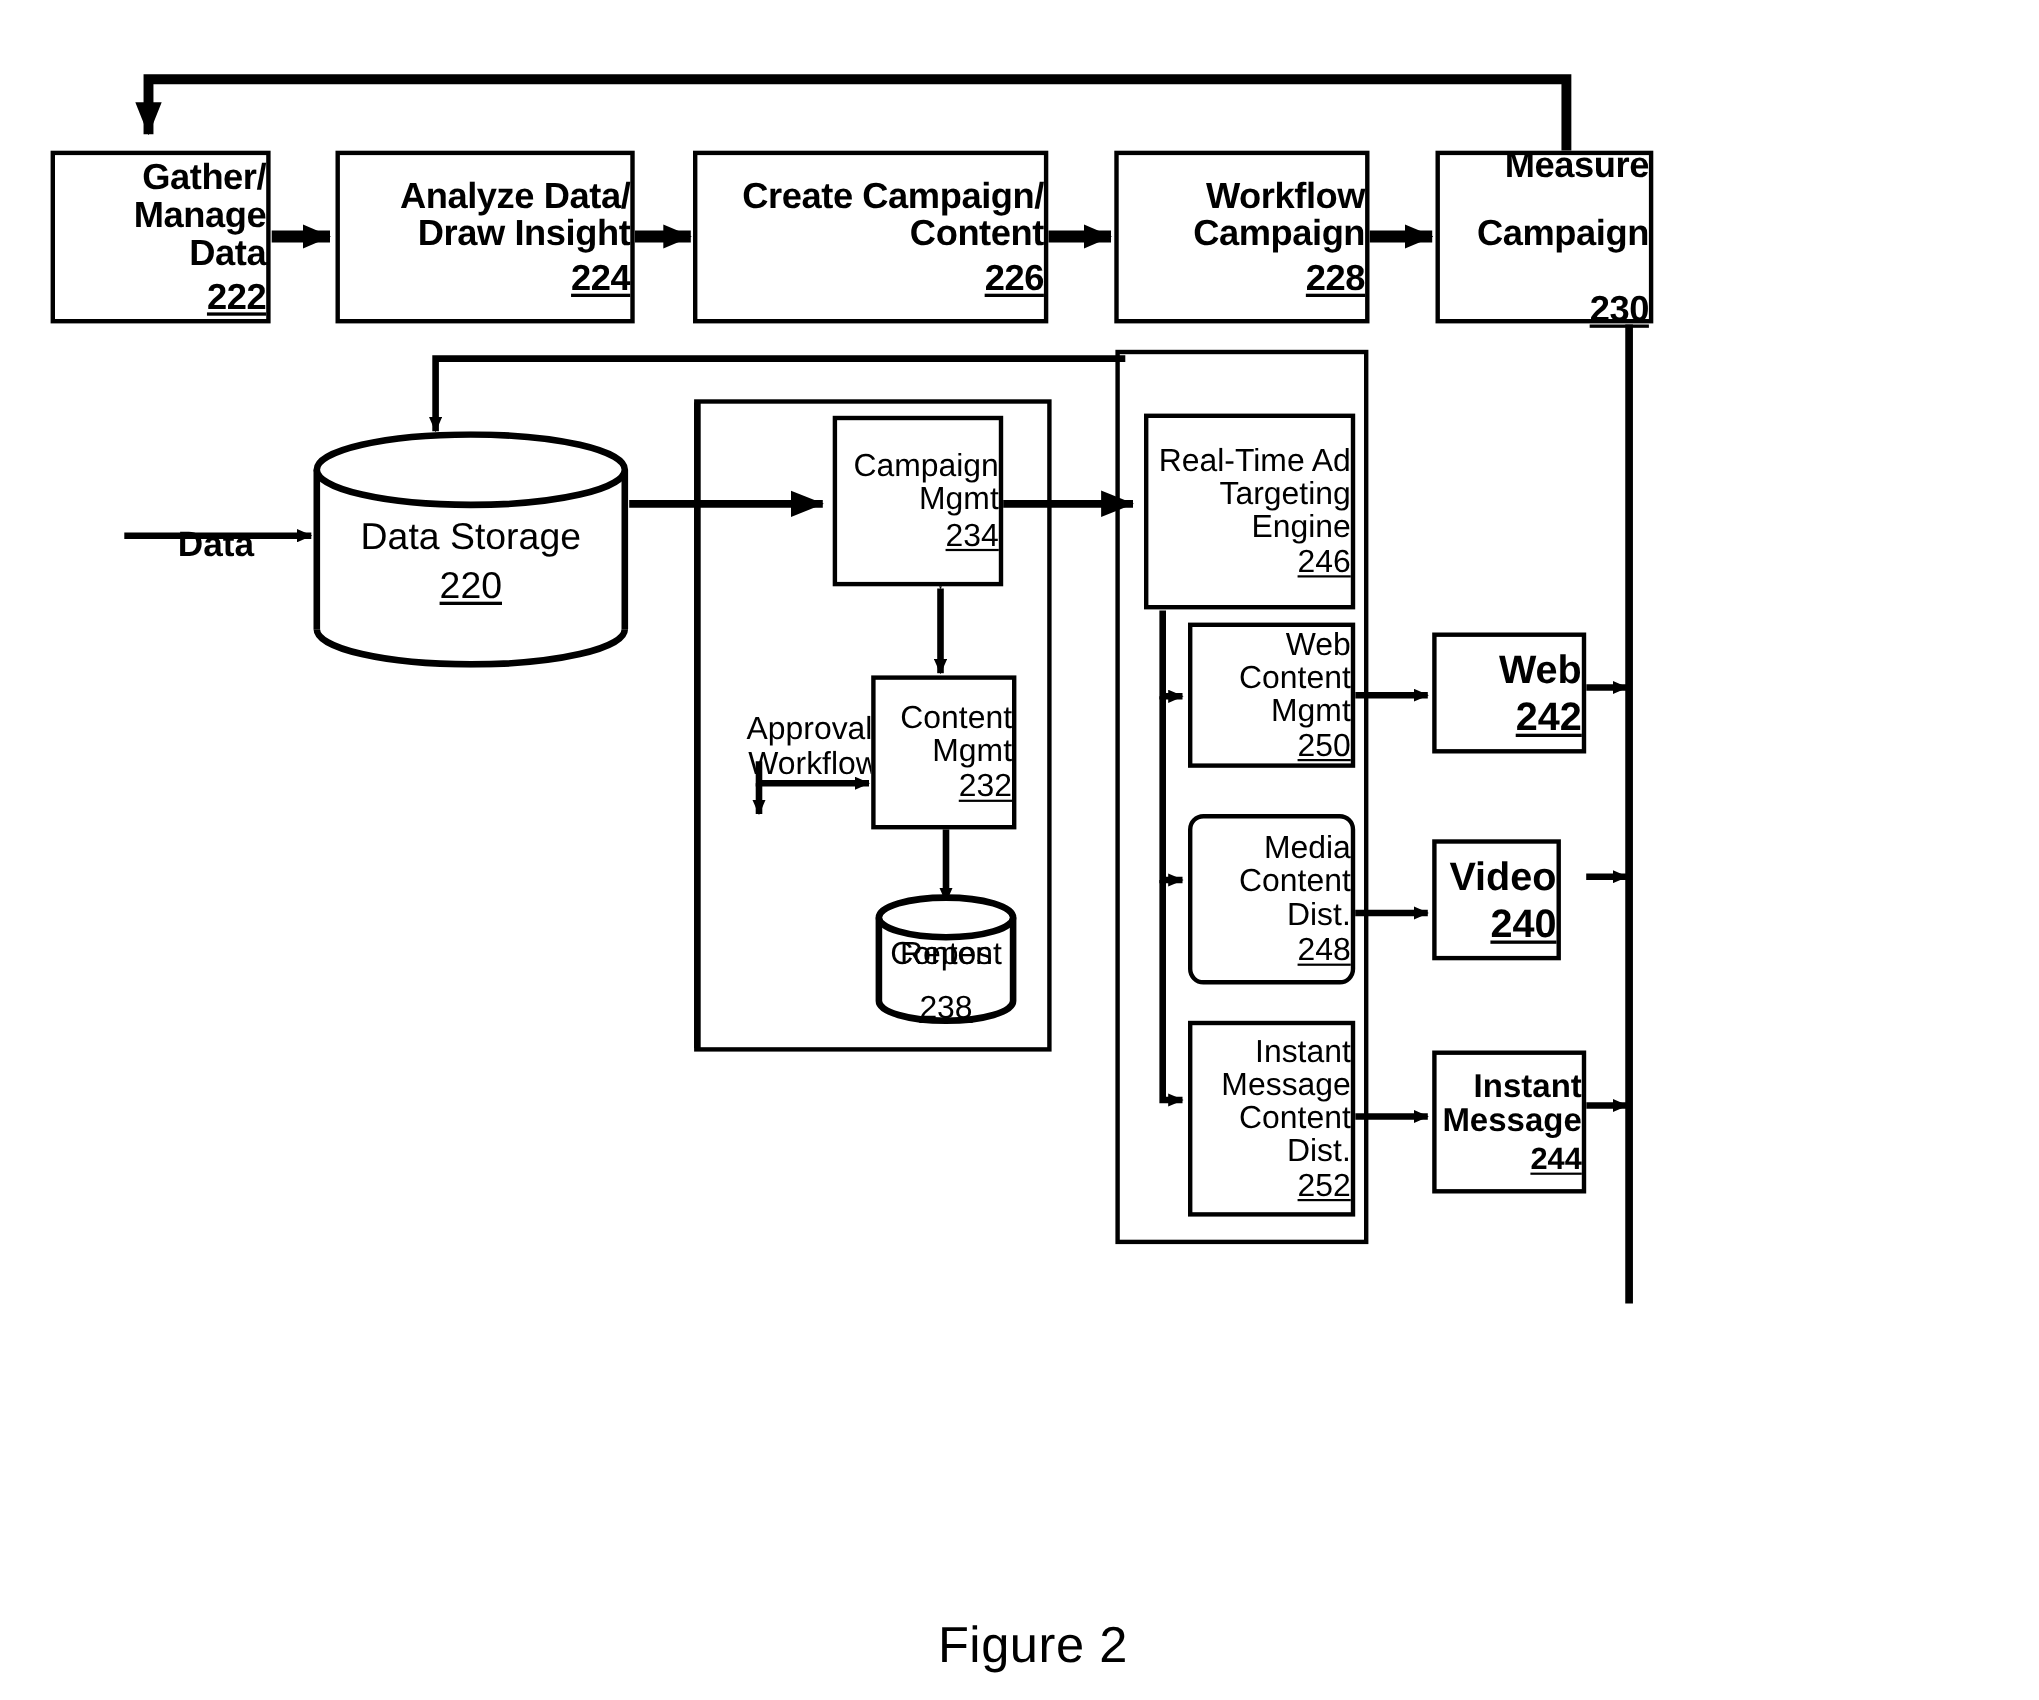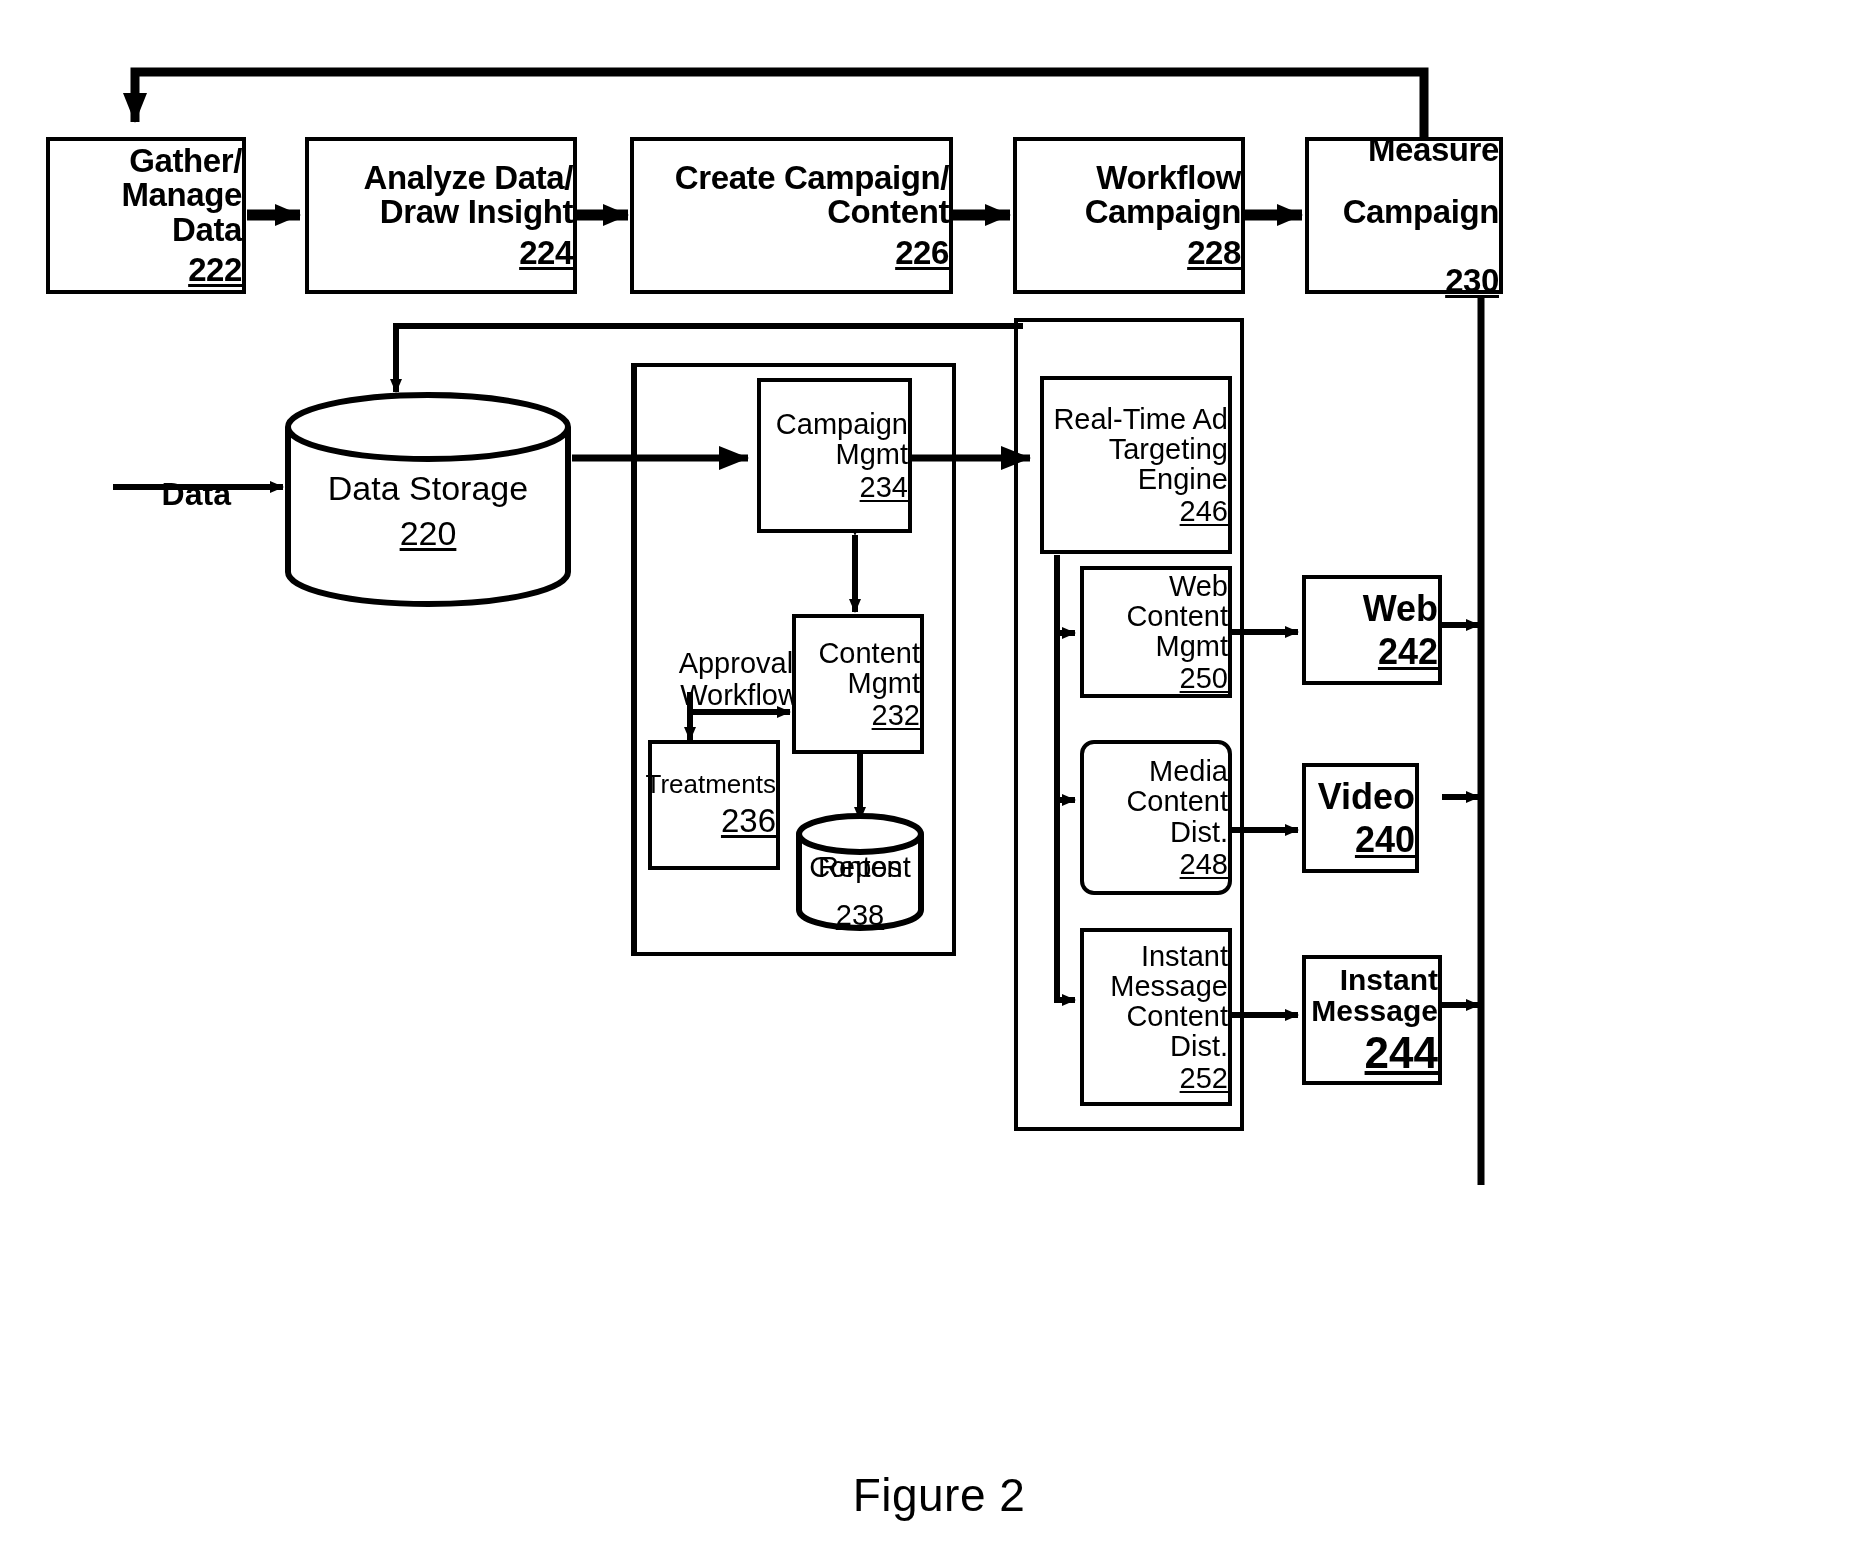--- a/index.html
+++ b/index.html
@@ -226,24 +226,20 @@
     <span class="ln">Approval</span>
     <span class="ln">Workflow</span>
   </div>
 
   <div class="node plain" style="left:792px; top:614px; width:132px; height:140px;">
     <span class="ln">Content</span>
     <span class="ln">Mgmt</span>
     <span class="ln ref">232</span>
   </div>
 
-  <div class="node plain" style="left:648px; top:740px; width:132px; height:130px;">
-    <span class="ln small">Treatments</span>
-    <span class="ln ref" style="font-size:33px; margin-top:6px;">236</span>
-  </div>
 
   <div class="cyl" style="left:795px; top:812px; width:130px; height:120px;">
     <svg viewBox="0 0 130 120" width="130" height="120">
       <path d="M4,22 L4,98" stroke="#000" stroke-width="6" fill="none"></path>
       <path d="M126,22 L126,98" stroke="#000" stroke-width="6" fill="none"></path>
       <ellipse cx="65" cy="22" rx="61" ry="18" fill="#fff" stroke="#000" stroke-width="6"></ellipse>
       <path d="M4,98 A61,18 0 0 0 126,98" fill="none" stroke="#000" stroke-width="6"></path>
     </svg>
     <div class="cyltext" style="top:40px;">
       <span class="overlap" style="height:32px; width:120px;">
@@ -291,20 +287,20 @@
   </div>
 
   <div class="node bigbold" style="left:1302px; top:763px; width:117px; height:110px;">
     <span class="ln">Video</span>
     <span class="ln ref" style="margin-top:6px;">240</span>
   </div>
 
   <div class="node bigbold" style="left:1302px; top:955px; width:140px; height:130px; font-size:30px;">
     <span class="ln">Instant</span>
     <span class="ln">Message</span>
-    <span class="ln ref" style="font-size:44px; margin-top:4px;">244</span>
+    <span class="ln ref" style="font-size:28px; margin-top:4px;">244</span>
   </div>
 
   <div class="caption" style="top:1468px;margin-left:12px;">
     <span>Figure 2</span>
   </div>
 
 </div>
 
 </body></html>

